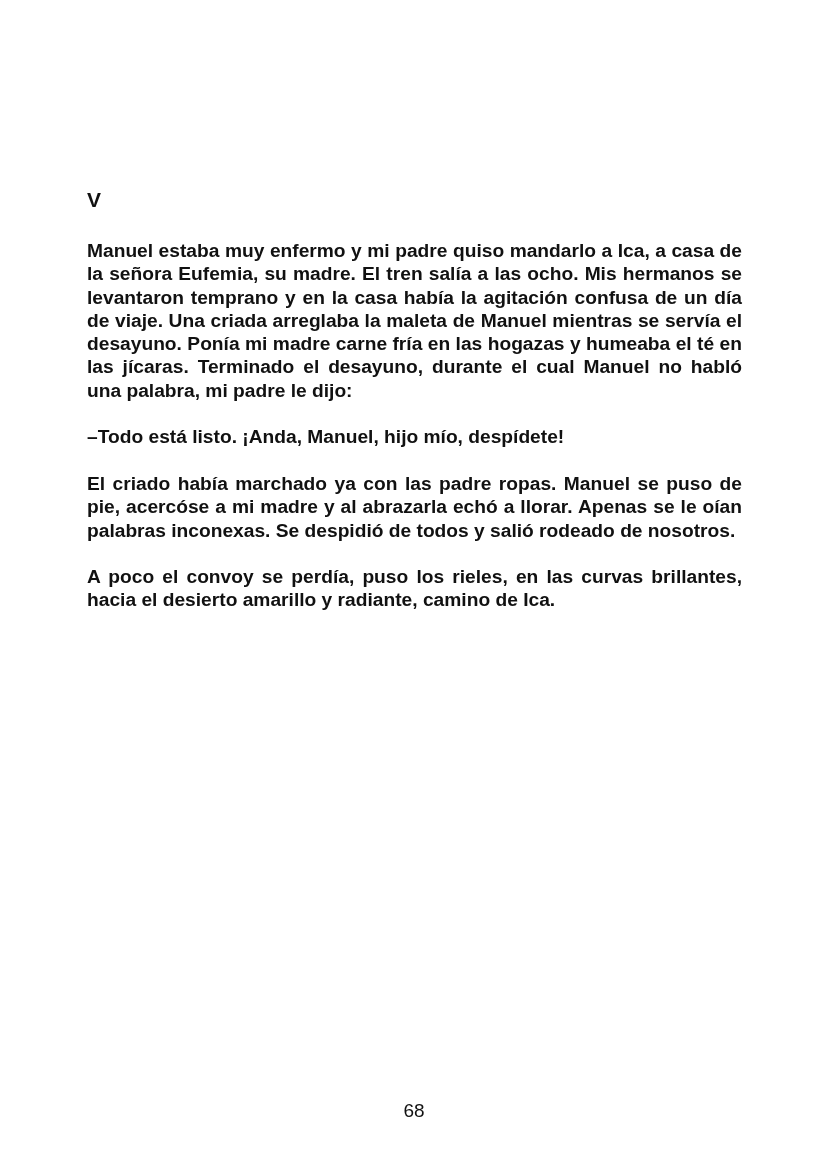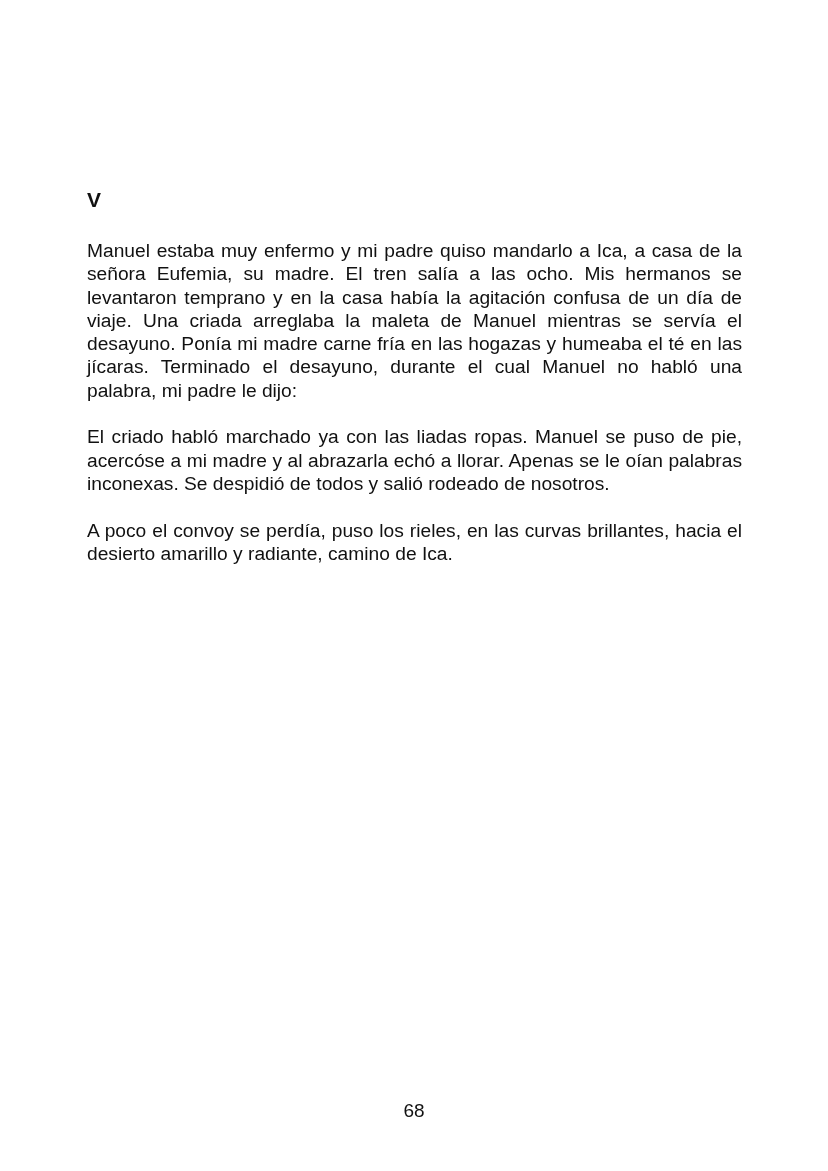--- a/index.html
+++ b/index.html
@@ -6,30 +6,31 @@
   body { width: 828px; height: 1171px; position: relative; overflow: hidden; }
   .page { position: absolute; left: 0; top: 0; width: 828px; height: 1171px; background: #fff; }
   .content {
     position: absolute; left: 87px; top: 185px; width: 655px;
     font-family: "Liberation Sans", sans-serif; color: #111;
     font-size: 19.2px; line-height: 23.3px;
   }
   .chapter {
     font-weight: bold; font-size: 21px; margin: 0 0 24px 0; line-height: 30px;
   }
-  .para { margin: 0 0 23.3px 0; text-align: justify; }
+  .para { margin: 0 0 23.3px 0; text-align: justify; font-weight: bold; }
   .page-number {
     position: absolute; left: 0; width: 828px; top: 1100px; text-align: center;
     font-family: "Liberation Sans", sans-serif; font-size: 19px; color: #111;
   }
 </style>
 </head>
 <body>
 
 <div class="page">
   <div class="content">
     <div class="chapter">V</div>
     <p class="para">Manuel estaba muy enfermo y mi padre quiso mandarlo a Ica, a casa de la señora Eufemia, su madre. El tren salía a las ocho. Mis hermanos se levantaron temprano y en la casa había la agitación confusa de un día de viaje. Una criada arreglaba la maleta de Manuel mientras se servía el desayuno. Ponía mi madre carne fría en las hogazas y humeaba el té en las jícaras. Terminado el desayuno, durante el cual Manuel no habló una palabra, mi padre le dijo:</p>
-    <p class="para">El criado habló marchado ya con las liadas ropas. Manuel se puso de pie, acercóse a mi madre y al abrazarla echó a llorar. Apenas se le oían palabras inconexas. Se despidió de todos y salió rodeado de nosotros.</p>
+    <p class="para">–Todo está listo. ¡Anda, Manuel, hijo mío, despídete!</p>
+    <p class="para">El criado había marchado ya con las padre ropas. Manuel se puso de pie, acercóse a mi madre y al abrazarla echó a llorar. Apenas se le oían palabras inconexas. Se despidió de todos y salió rodeado de nosotros.</p>
     <p class="para">A poco el convoy se perdía, puso los rieles, en las curvas brillantes, hacia el desierto amarillo y radiante, camino de Ica.</p>
   </div>
   <div class="page-number">68</div>
 </div>
 
 </body></html>

